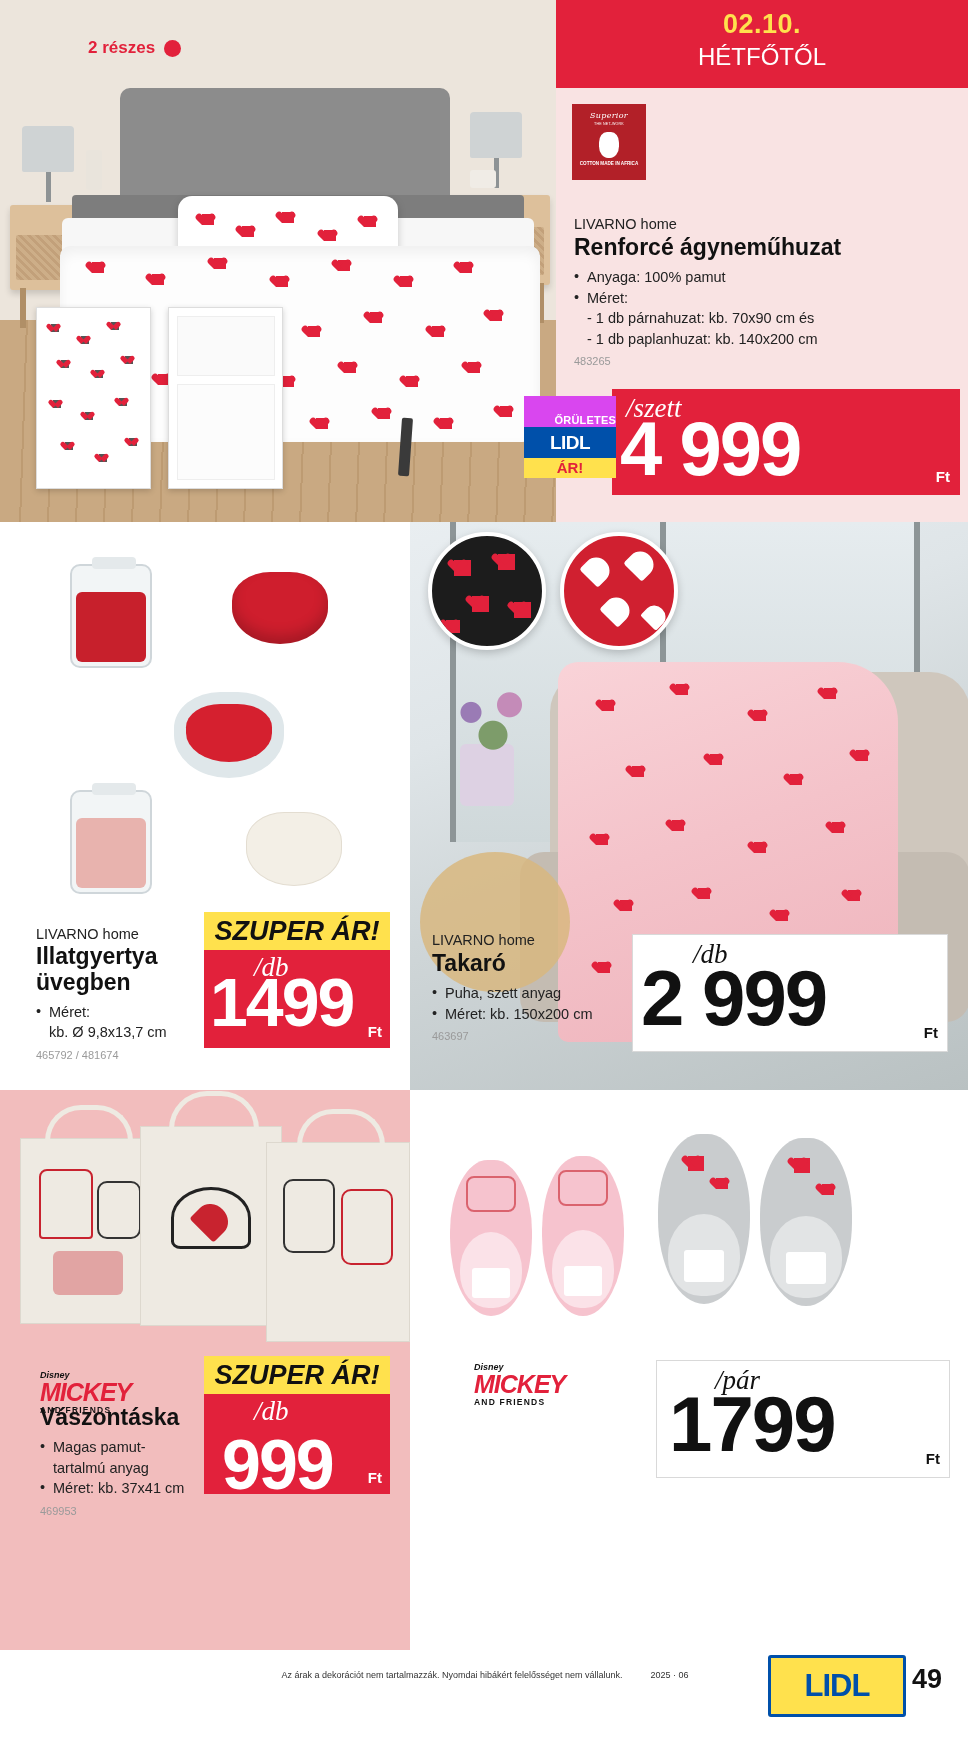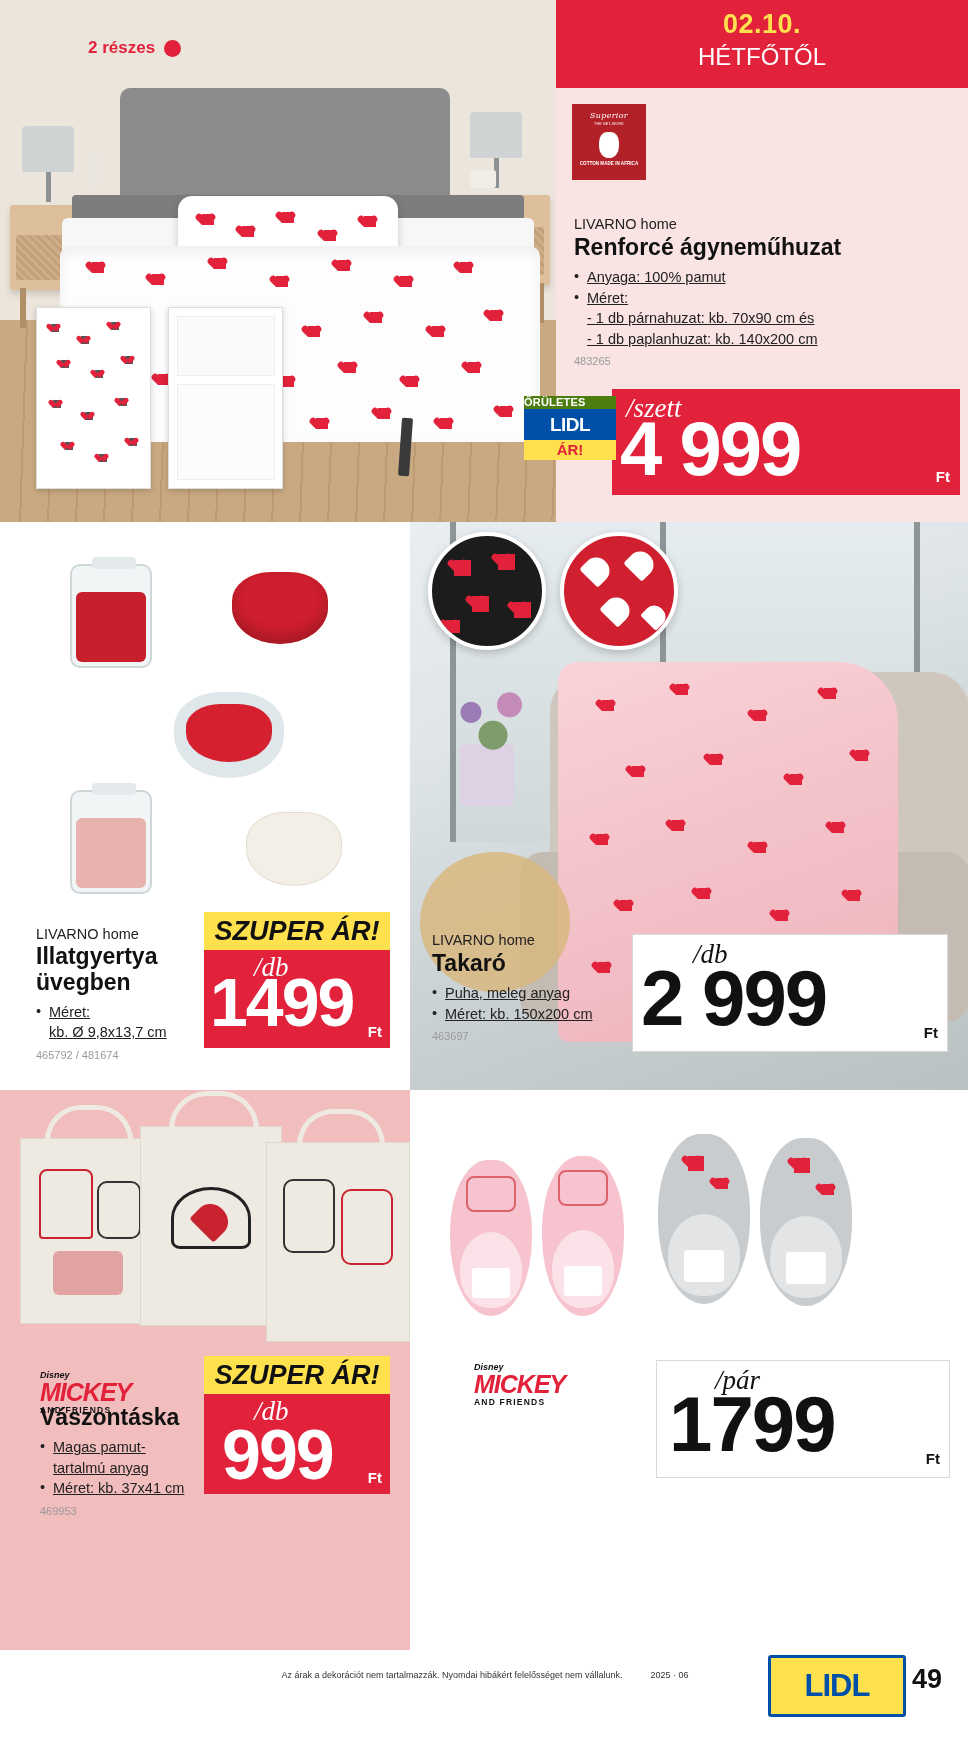--- a/index.html
+++ b/index.html
@@ -81,37 +81,37 @@
     font-size:4.5px; text-align:center; padding-top:6px; line-height:1.4; }
   .cotton-logo .c-brand { font-family:"DejaVu Serif", serif; font-style:italic; font-size:8px; letter-spacing:.3px; }
   .cotton-logo .c-sub { font-size:3.6px; letter-spacing:.2px; margin-top:1px;}
   .cotton-logo .c-map { width:20px; height:26px; margin:5px auto 3px; background:#fff; border-radius:40% 40% 45% 45%; }
   .cotton-logo .c-made { font-size:4.6px; font-weight:bold; line-height:1.45; }
 
   .prod-block { position:absolute; }
   .brand-line { font-size:14.5px; color:#222; }
   .prod-title { font-size:23px; font-weight:bold; color:#111; margin-top:2px; }
   .bullets { margin-top:7px; font-size:14.5px; color:#222; line-height:1.35; }
-  .bullets li { list-style:none; position:relative; padding-left:13px; margin-bottom:1px;text-decoration:underline; }
+  .bullets li { list-style:none; position:relative; padding-left:13px; margin-bottom:1px; }
   .bullets li.dotted:before { content:"•"; position:absolute; left:0; top:-1px; }
   .bullets li.plain { padding-left:13px; }
   .art-no { font-size:11px; color:#9a9a9a; margin-top:6px; }
 
   
   .price-box { position:absolute; background:#e2213b; color:#fff; }
   .price-white { position:absolute; background:#fff; border:1px solid #d9d9d9; color:#111; }
   .unit { font-family:"Liberation Serif", serif; font-style:italic; font-size:27px; }
   .price-num { font-weight:bold; letter-spacing:-2px; line-height:.9; }
   .ft { font-size:15px; font-weight:bold;margin-top:48px; }
 
   .orultes {
     position:absolute; width:92px; height:78px; z-index:7;
   }
-  .orultes .o-top { background:#4d7c0f; color:#fff; font-size:11px; font-weight:bold; text-align:left;
-     padding:0 0 1px; letter-spacing:.2px; }
+  .orultes .o-top { background:#d946ef; color:#fff; font-size:11px; font-weight:bold; text-align:right;
+     padding:18px 0 1px; letter-spacing:.2px; }
   .orultes .o-mid { background:#0050aa; height:31px; display:flex; align-items:center; justify-content:center; }
   .orultes .o-mid .lidl { color:#fff; font-weight:bold; font-size:19px; letter-spacing:-.5px; }
   .orultes .o-bot { background:#ffe14d; color:#e2213b; font-size:15px; font-weight:bold; text-align:center; padding:1px 0 2px; }
 
   
   .mid-left { position:absolute; left:0; top:522px; width:410px; height:568px; background:#fff; }
   .mid-right { position:absolute; left:410px; top:522px; width:558px; height:568px; overflow:hidden;
     background: linear-gradient(160deg,#e9eef1 0%, #dfe5e8 30%, #cfd6d8 55%, #b9c1c2 100%); }
 
   .circ-inset { position:absolute; border-radius:50%; border:4px solid #fff; overflow:hidden; box-shadow:0 3px 8px rgba(0,0,0,.2); }
@@ -365,21 +365,21 @@
       <div style="position:absolute;left:20px;top:22px;width:26px;height:24px;background:#fff;border-radius:50% 50% 10% 10%;transform:rotate(45deg);"></div>
       <div style="position:absolute;left:64px;top:16px;width:26px;height:24px;background:#fff;border-radius:50% 50% 10% 10%;transform:rotate(45deg);"></div>
       <div style="position:absolute;left:40px;top:62px;width:26px;height:24px;background:#fff;border-radius:50% 50% 10% 10%;transform:rotate(45deg);"></div>
       <div style="position:absolute;left:80px;top:70px;width:22px;height:20px;background:#fff;border-radius:50% 50% 10% 10%;transform:rotate(45deg);"></div>
     </div>
 
     <div class="prod-block" style="left:22px;top:410px;width:230px;">
       <div class="brand-line">LIVARNO home</div>
       <div class="prod-title">Takaró</div>
       <ul class="bullets">
-        <li class="dotted">Puha, meleg anyag</li>
+        <li class="dotted">Puha, szett anyag</li>
         <li class="dotted">Méret: kb. 150x200 cm</li>
       </ul>
       <div class="art-no">463697</div>
     </div>
 
     <div class="price-white" style="left:222px;top:412px;width:316px;height:118px;">
       <div class="unit" style="position:absolute;left:60px;top:4px;">/db</div>
       <div class="price-num" style="position:absolute;left:8px;top:28px;font-size:78px;">2 999</div>
       <div class="ft" style="position:absolute;right:9px;bottom:10px;">Ft</div>
     </div>
@@ -415,21 +415,21 @@
         <li class="dotted">Magas pamut-</li>
         <li class="plain">tartalmú anyag</li>
         <li class="dotted">Méret: kb. 37x41 cm</li>
       </ul>
       <div class="art-no">469953</div>
     </div>
 
     <div class="szuper" style="left:204px;top:266px;width:186px;height:38px;">SZUPER ÁR!</div>
     <div class="price-box" style="left:204px;top:304px;width:186px;height:100px;">
       <div class="unit" style="position:absolute;left:50px;top:2px;">/db</div>
-      <div class="price-num" style="position:absolute;left:18px;top:30px;font-size:70px;text-align:right;">999</div>
+      <div class="price-num" style="position:absolute;left:18px;top:40px;font-size:70px;text-align:right;">999</div>
       <div class="ft" style="position:absolute;right:8px;bottom:8px;">Ft</div>
     </div>
   </div>
 
   <div class="bot-right">
 
     <div class="slipper" style="left:40px;top:70px;width:82px;height:156px;background:#f6c3ce;">
       <div style="position:absolute;left:10px;top:72px;right:10px;bottom:8px;background:#fbe2e8;border-radius:50% 50% 46% 46%;"></div>
       <div style="position:absolute;left:22px;top:108px;width:38px;height:30px;background:#fff;border-radius:3px;"></div>
       <div style="position:absolute;left:16px;top:16px;width:50px;height:36px;border:2px solid #c8232f;border-radius:8px;opacity:.6;"></div>

